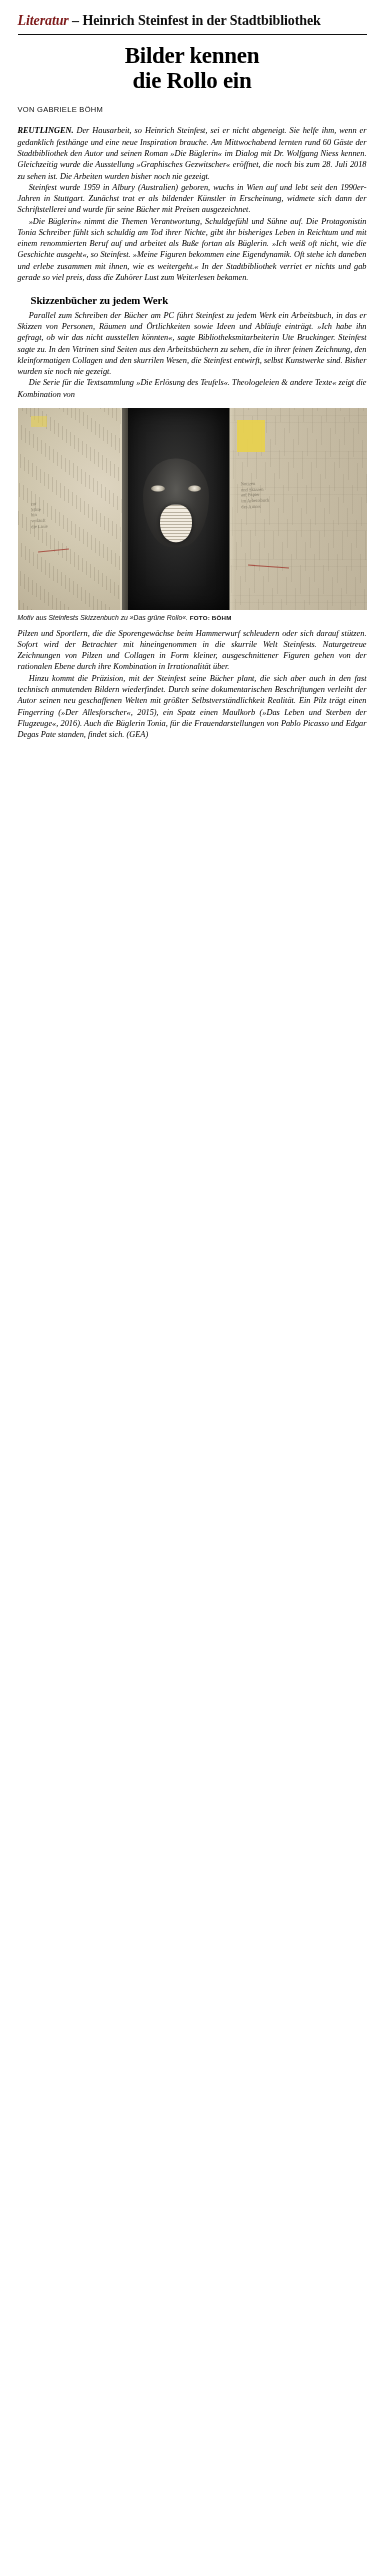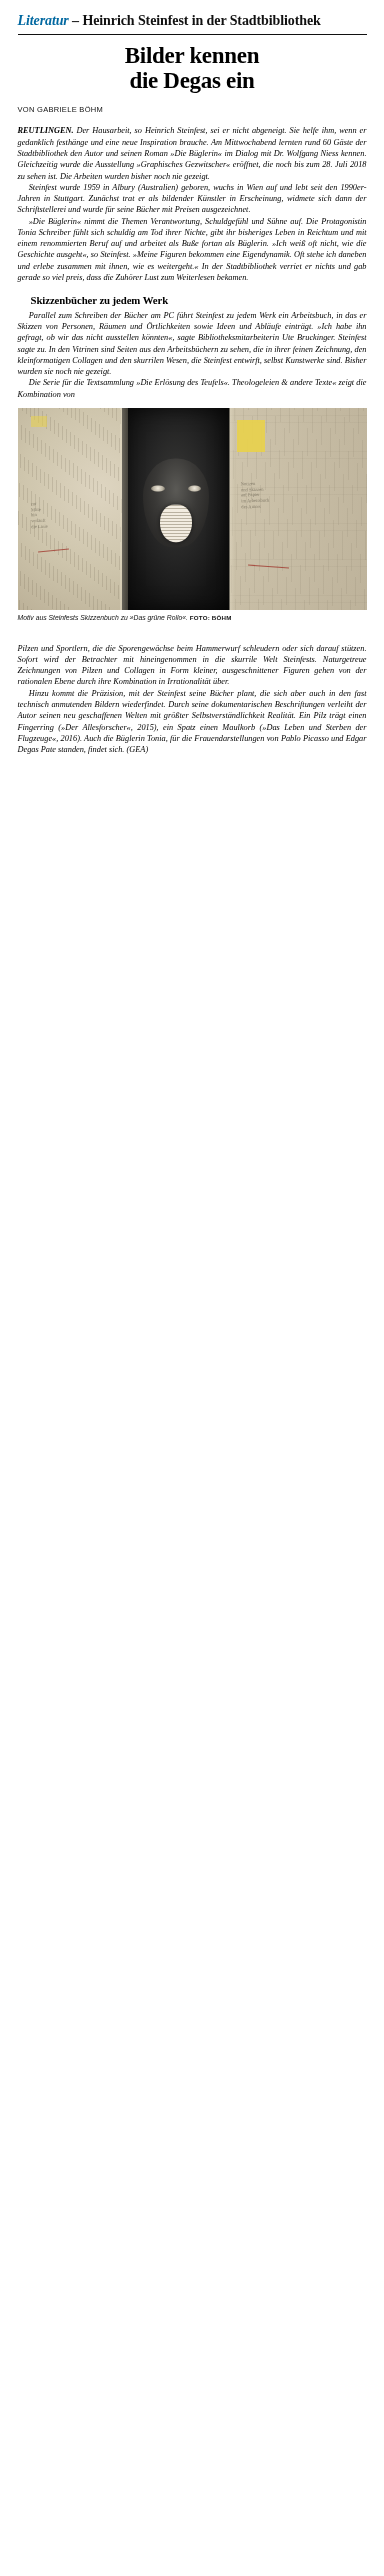--- a/index.html
+++ b/index.html
@@ -22,21 +22,21 @@
   
   .kicker {
     font-family: "Liberation Serif", serif;
     font-size: 14px;
     line-height: 1.18;
     font-weight: 700;
     margin: 0 0 2.1px 0;
     letter-spacing: -0.1px;
   }
   .kicker .rubric {
-    color: #0369a1;
+    color: #7f1d1d;
     font-style: italic;
     font-weight: 700;
   }
   .kicker .rest {
     color: #111111;
   }
 
   .rule-top {
     border: 0;
     border-top: 0.5px solid #111;
@@ -212,36 +212,36 @@
     color: #111;
   }
   figcaption .cap-text { font-style: italic; }
   figcaption .credit {
     font-style: normal;
     font-weight: 700;
     font-size: 6.2px;
     letter-spacing: 0.2px;
   }
 
-  .after-photo { margin-top: 20px; }
+  .after-photo { margin-top: 5px; }
 </style>
 </head>
 <body>
 
 <div class="page">
 
   <div class="kicker">
     <span class="rubric">Literatur</span><span class="rest"> – </span><span class="rest">Heinrich Steinfest in der Stadtbibliothek</span>
   </div>
 
   <hr class="rule-top">
 
   <h1 class="headline">
     <span class="l1">Bilder kennen</span>
-    <span class="l2">die Degas ein</span>
+    <span class="l2">die Rollo ein</span>
   </h1>
 
   <div class="byline">VON GABRIELE BÖHM</div>
 
   <div class="body">
     <p class="first"><span class="dateline">REUTLINGEN.</span><span> Der Hausarbeit, so Heinrich Steinfest, sei er nicht abgeneigt. Sie helfe ihm, wenn er gedanklich festhänge und eine neue Inspiration brauche. Am Mittwochabend lernten rund 60 Gäste der Stadtbibliothek den Autor und seinen Roman »Die Büglerin« im Dialog mit Dr. Wolfgang Niess kennen. Gleichzeitig wurde die Ausstellung »Graphisches Gezwitscher« eröffnet, die noch bis zum 28. Juli 2018 zu sehen ist. Die Arbeiten wurden bisher noch nie gezeigt.</span></p>
     <p>Steinfest wurde 1959 in Albury (Australien) geboren, wuchs in Wien auf und lebt seit den 1990er-Jahren in Stuttgart. Zunächst trat er als bildender Künstler in Erscheinung, widmete sich dann der Schriftstellerei und wurde für seine Bücher mit Preisen ausgezeichnet.</p>
     <p>»Die Büglerin« nimmt die Themen Verantwortung, Schuldgefühl und Sühne auf. Die Protagonistin Tonia Schreiber fühlt sich schuldig am Tod ihrer Nichte, gibt ihr bisheriges Leben in Reichtum und mit einem renommierten Beruf auf und arbeitet als Buße fortan als Büglerin. »Ich weiß oft nicht, wie die Geschichte ausgeht«, so Steinfest. »Meine Figuren bekommen eine Eigendynamik. Oft stehe ich daneben und erlebe zusammen mit ihnen, wie es weitergeht.« In der Stadtbibliothek verriet er nichts und gab gerade so viel preis, dass die Zuhörer Lust zum Weiterlesen bekamen.</p>
   </div>
 

